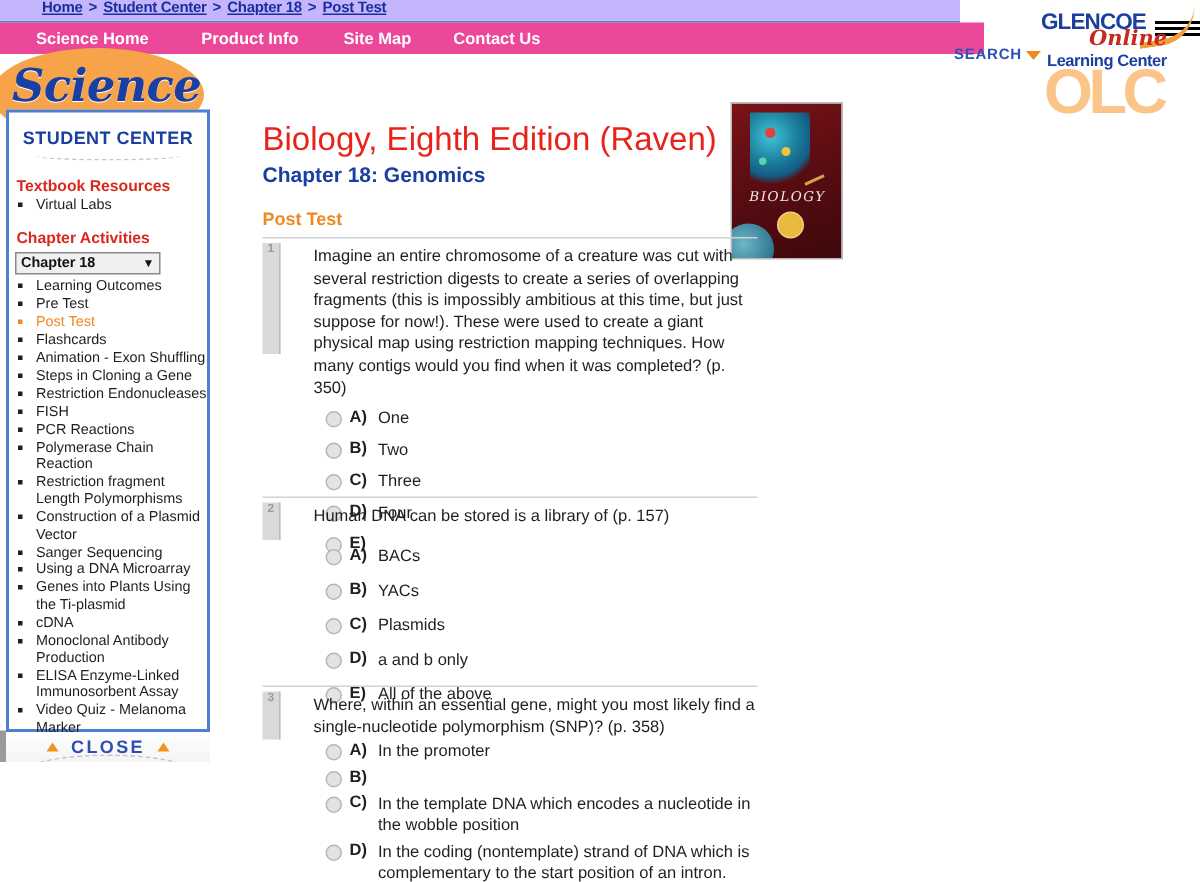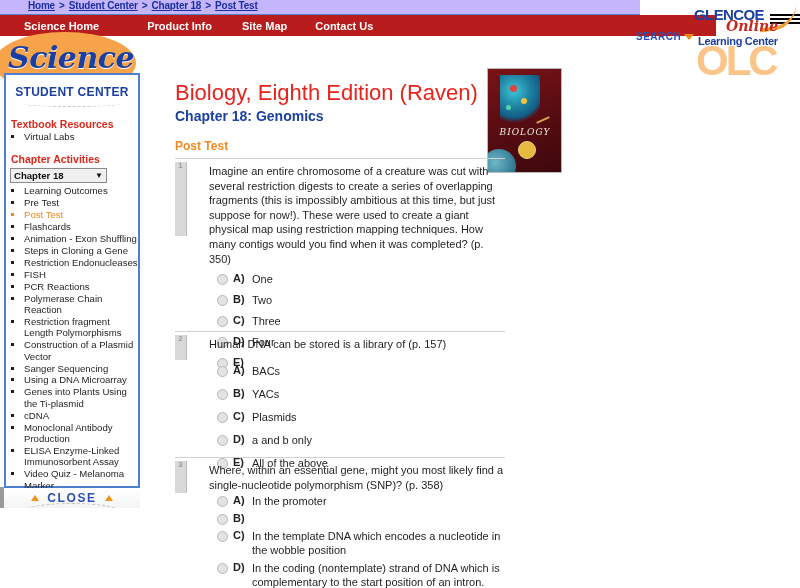--- a/index.html
+++ b/index.html
@@ -16,29 +16,29 @@
     display:flex;align-items:flex-start;
   }
   #breadcrumb .inner{margin-left:28px;display:flex;align-items:center;gap:4px;}
   #breadcrumb a{
     color:#1a2f9e;text-decoration:underline;font-size:10px;font-weight:bold;
     letter-spacing:-.2px;
   }
   #breadcrumb .sep{color:#1a2f9e;font-size:10px;font-weight:bold;}
   
   #navbar{
-    position:absolute;left:0;top:15px;width:716px;height:21px;background:#b91c1c;
+    position:absolute;left:0;top:15px;width:656px;height:21px;background:#ec4899;
     display:flex;align-items:center;
   }
   #navbar a{
     color:#fff;font-weight:bold;font-size:11px;text-decoration:none;
     white-space:nowrap;
   }
   #navbar .n0{margin-left:24px;}
-  #navbar .n1{margin-left:48px;}
+  #navbar .n1{margin-left:35px;}
   #navbar .n2{margin-left:30px;}
   #navbar .n3{margin-left:28px;}
   
   #sci-oval{
     position:absolute;left:-6px;top:32px;width:142px;height:62px;
     background:#f5a košice;
     background:#f5a council;
     background:#f6a council;
     background:#f7a34a;
     border-radius:50%;

